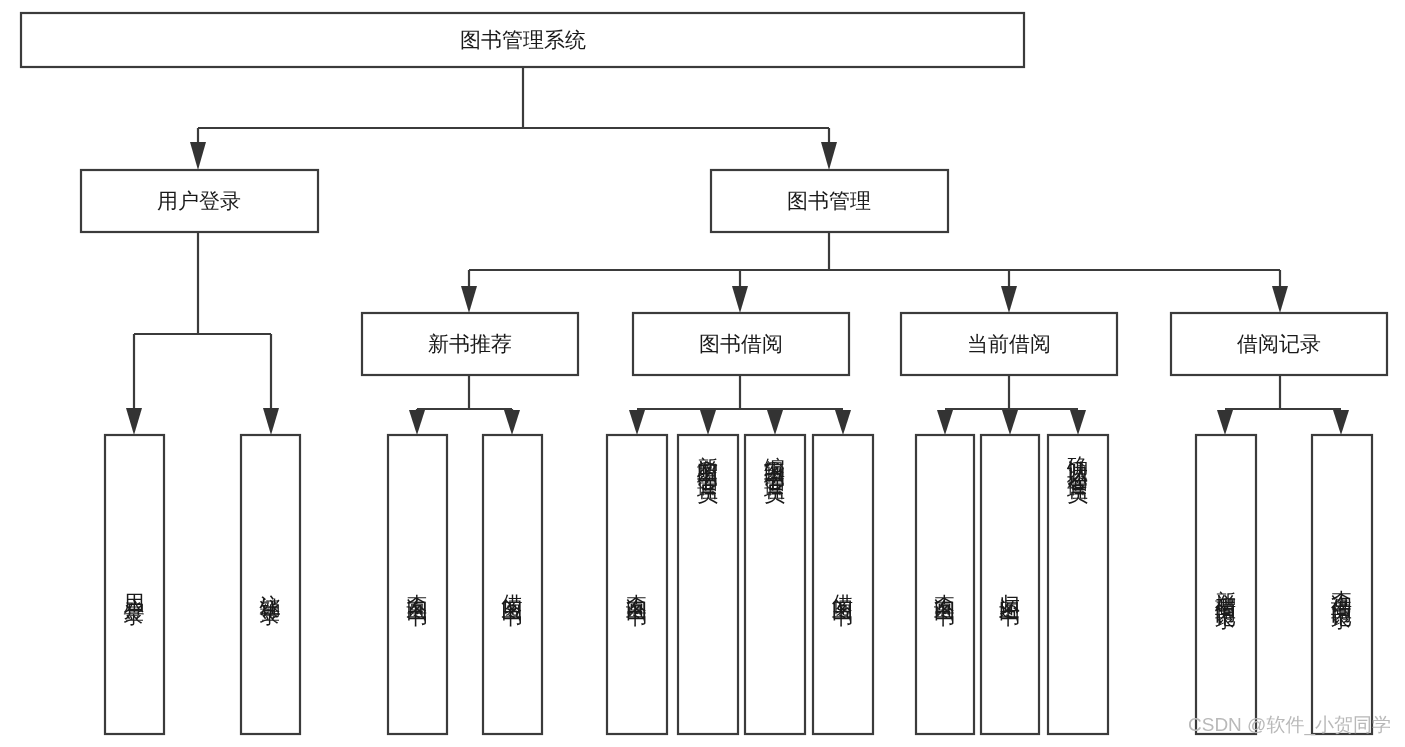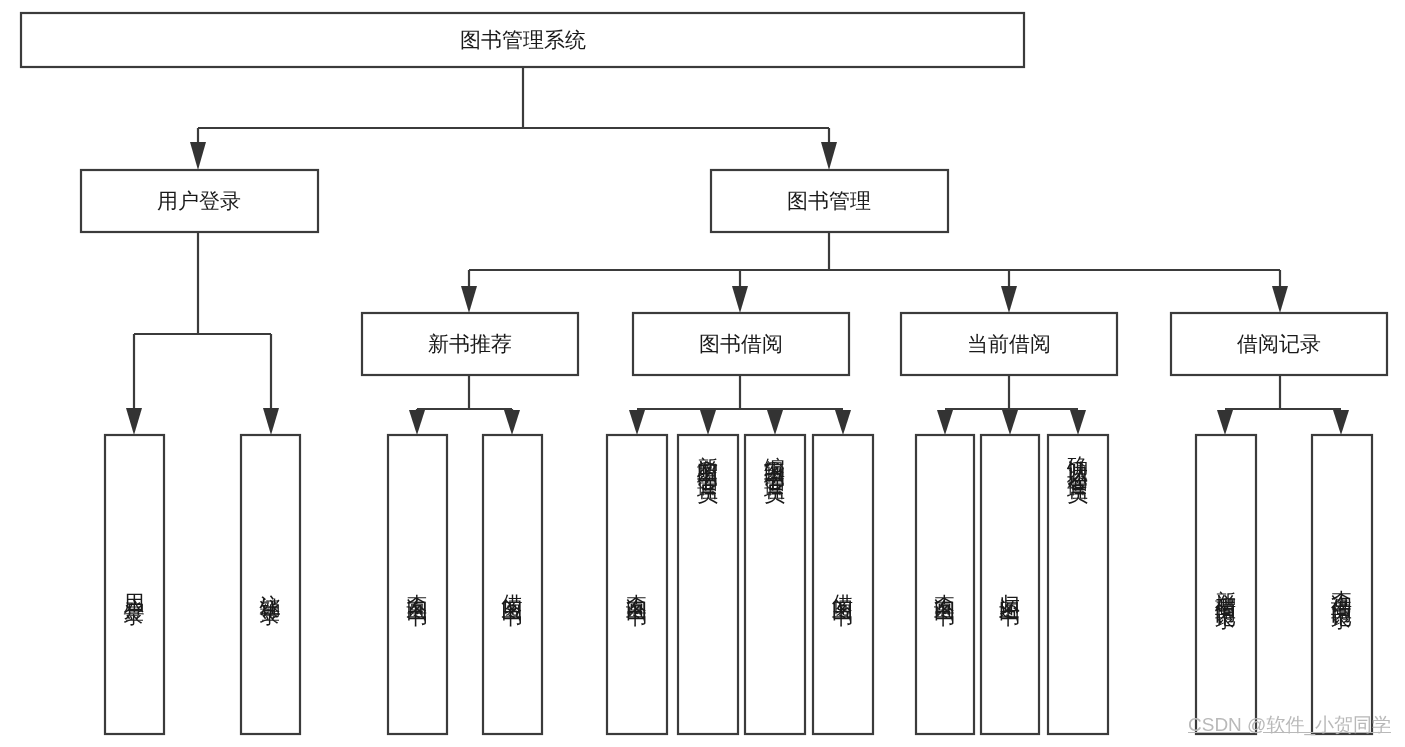--- a/index.html
+++ b/index.html
@@ -70,21 +70,20 @@
     box-sizing: border-box;
   }
   .watermark {
     position: absolute;
     font-family: "Liberation Sans", "DejaVu Sans", sans-serif;
     font-size: 19px;
     color: #b9b9b9;
     white-space: nowrap;
     left: 1188px;
     top: 712px;
-    text-decoration: underline;
   }
 </style>
 </head>
 <body>
 
 <div id="diagram-root">
 
   <svg id="diagram-svg" viewBox="0 0 1405 747">
 
     <g>

